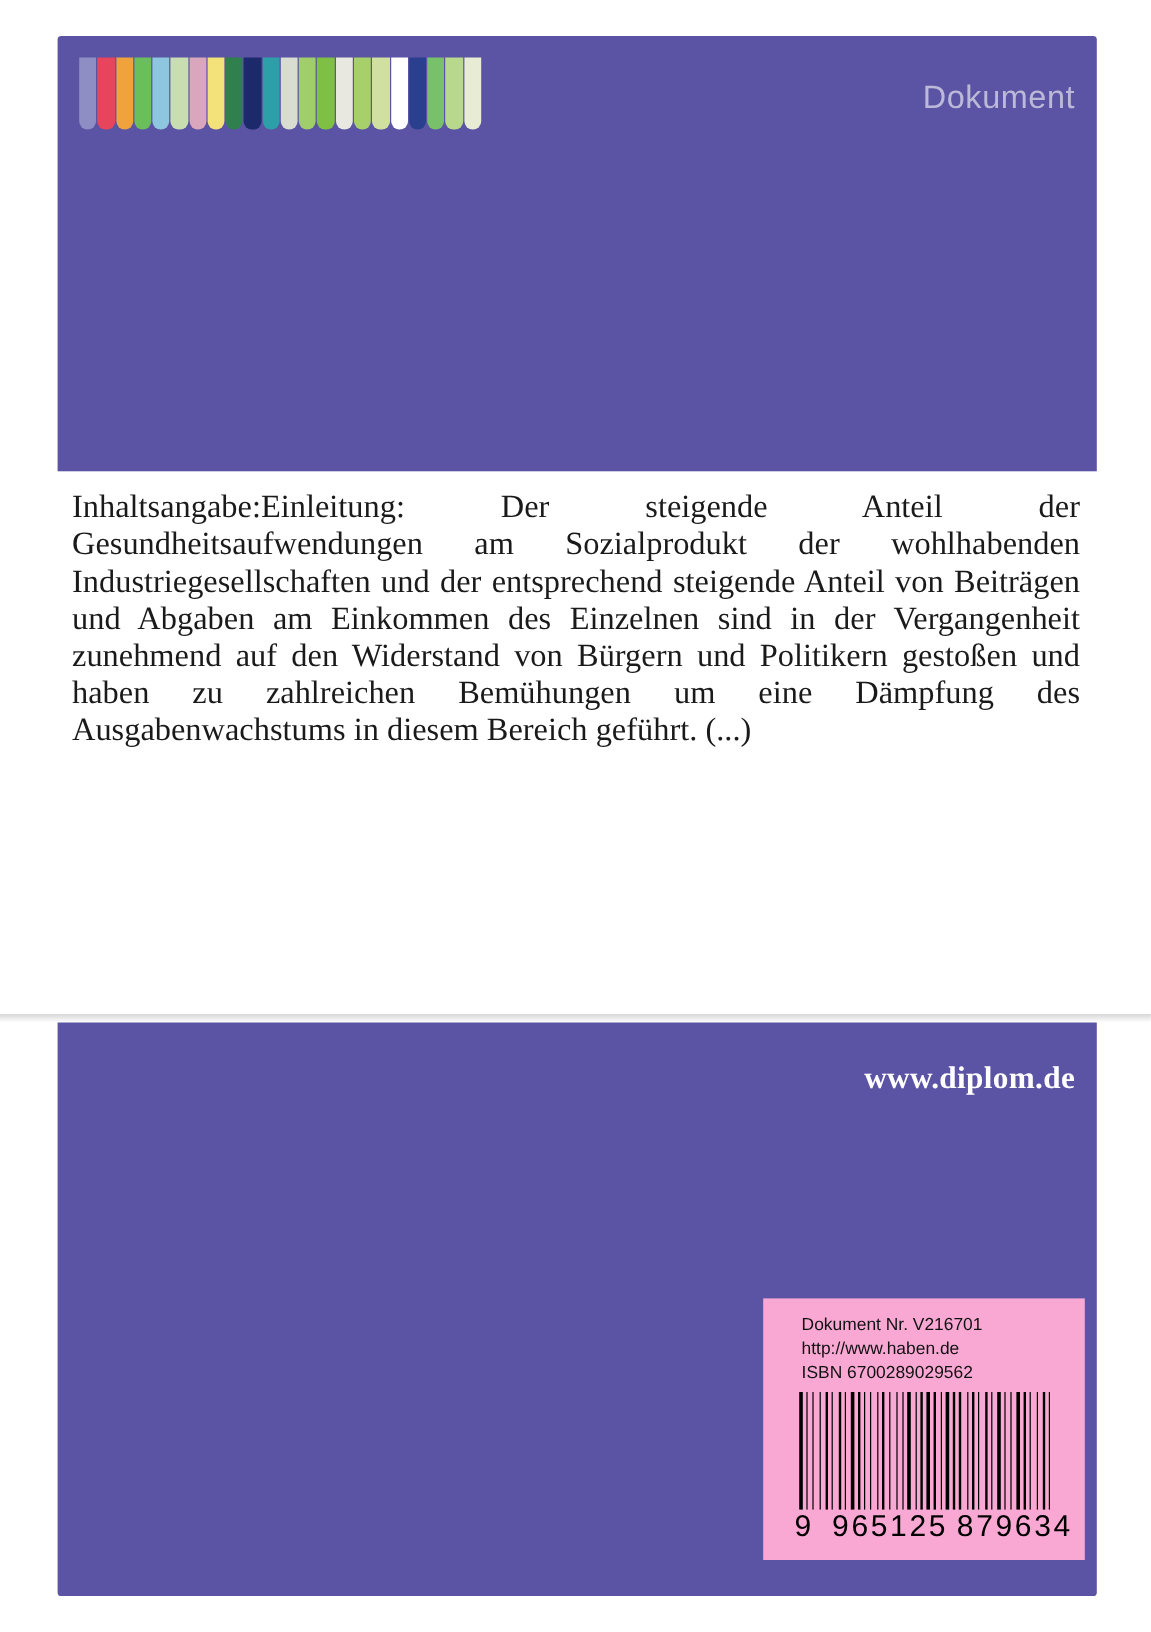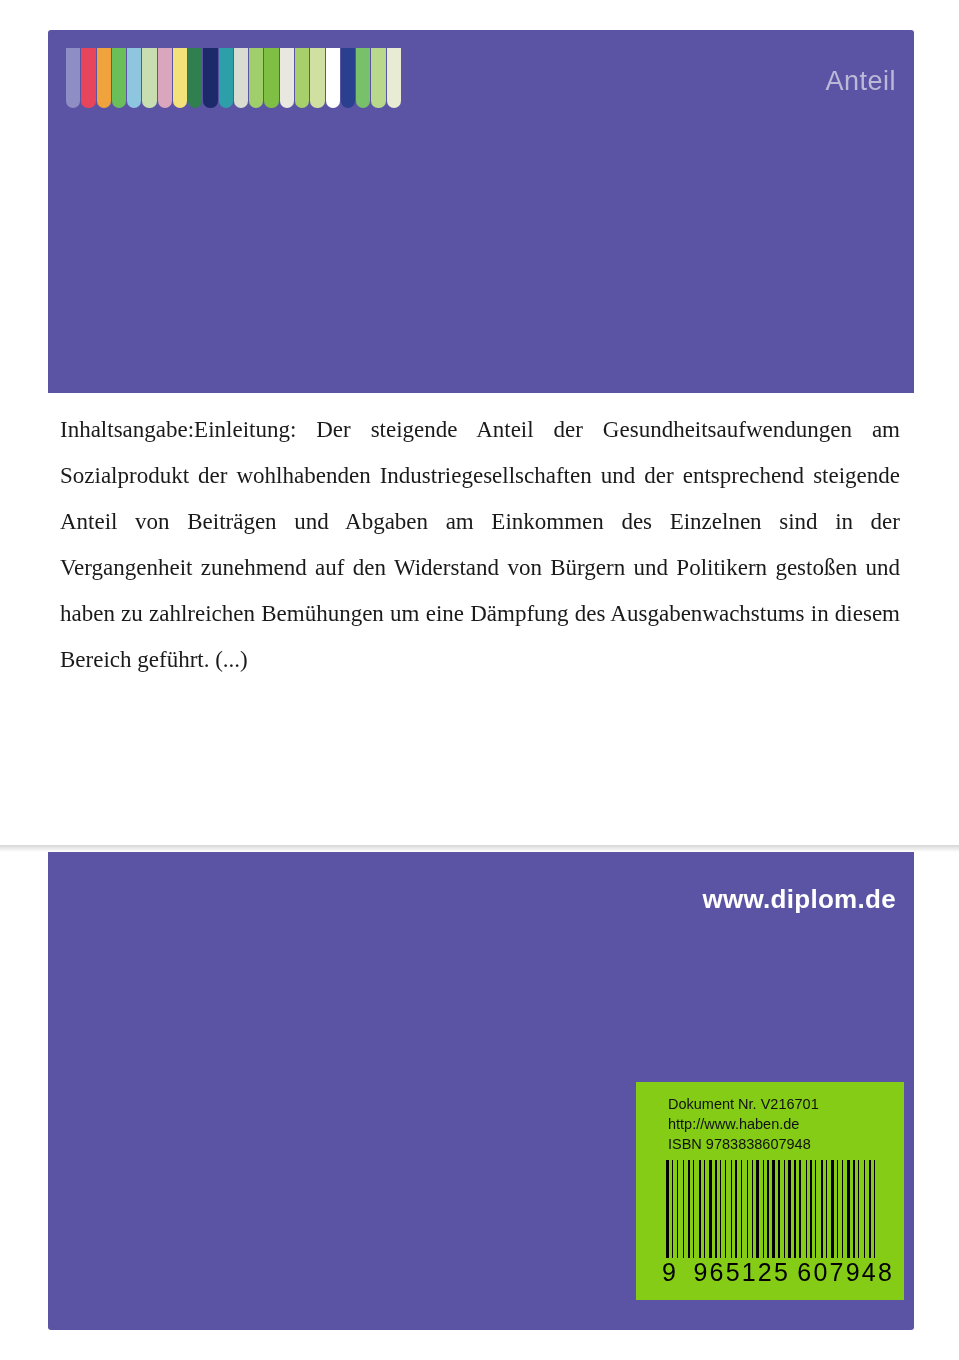--- a/index.html
+++ b/index.html
@@ -75,22 +75,22 @@
     width: 959px;
     height: 452px;
     background: #ffffff;
   }
   .desc-text {
     position: absolute;
     left: 60px;
     top: 14px;
     width: 840px;
     font-family: "Liberation Serif", serif;
-    font-size: 23px;
-    line-height: 46px;
+    font-size: 27px;
+    line-height: 31px;
     color: #1a1a1a;
     text-align: justify;
   }
 
   
   .band-shadow {
     position: absolute;
     left: 0;
     top: 845px;
     width: 959px;
@@ -107,34 +107,34 @@
     height: 478px;
     background: #5b54a4;
     border-bottom-left-radius: 3px;
     border-bottom-right-radius: 3px;
   }
   .site-url {
     position: absolute;
     right: 18px;
     top: 32px;
     color: #ffffff;
-    font-family: Liberation Sans, sans-serif;
+    font-family: Liberation Serif, serif;
     font-size: 26px;
     font-weight: bold;
     letter-spacing: 0.3px;
   }
 
   
   .barcode-box {
     position: absolute;
     left: 588px;
     top: 230px;
     width: 268px;
     height: 218px;
-    background: #84cc16;
+    background: #f9a8d4;
     padding: 0;
   }
   .barcode-meta {
     position: absolute;
     left: 32px;
     top: 12px;
     font-family: "Liberation Sans", sans-serif;
     font-size: 14.5px;
     line-height: 20px;
     color: #111111;
@@ -192,34 +192,34 @@
         <div class="stripe" style="background: rgb(232, 232, 224);"></div>
         <div class="stripe" style="background: rgb(168, 208, 106);"></div>
         <div class="stripe" style="background: rgb(207, 224, 160);"></div>
         <div class="stripe" style="background: rgb(255, 255, 255);"></div>
         <div class="stripe" style="background: rgb(43, 63, 143);"></div>
         <div class="stripe" style="background: rgb(120, 192, 106);"></div>
         <div class="stripe" style="background: rgb(184, 217, 140);"></div>
         <div class="stripe" style="background: rgb(233, 236, 212);"></div>
       </div>
 
-    <div class="category">Anteil</div>
+    <div class="category">Dokument</div>
   </div>
 
   <div class="desc-band">
     <div class="desc-text">Inhaltsangabe:Einleitung: Der steigende Anteil der Gesundheitsaufwendungen am Sozialprodukt der wohlhabenden Industriegesellschaften und der entsprechend steigende Anteil von Beiträgen und Abgaben am Einkommen des Einzelnen sind in der Vergangenheit zunehmend auf den Widerstand von Bürgern und Politikern gestoßen und haben zu zahlreichen Bemühungen um eine Dämpfung des Ausgabenwachstums in diesem Bereich geführt. (...)</div>
   </div>
   <div class="band-shadow"></div>
 
   <div class="cover-bottom">
 
     <div class="site-url">www.diplom.de</div>
 
     <div class="barcode-box">
-      <div class="barcode-meta"><span>Dokument Nr. V216701</span><br><span>http://www.haben.de</span><br><span>ISBN 9783838607948</span></div>
+      <div class="barcode-meta"><span>Dokument Nr. V216701</span><br><span>http://www.haben.de</span><br><span>ISBN 6700289029562</span></div>
 
       <div class="barcode-graphic">
           <div class="bar" style="width: 3px; height: 98px;"></div>
           <div class="bar" style="width: 1px; height: 98px; background: transparent;"></div>
           <div class="bar" style="width: 1px; height: 98px;"></div>
           <div class="bar" style="width: 2px; height: 98px; background: transparent;"></div>
           <div class="bar" style="width: 1px; height: 98px;"></div>
           <div class="bar" style="width: 3px; height: 98px; background: transparent;"></div>
           <div class="bar" style="width: 1px; height: 98px;"></div>
           <div class="bar" style="width: 2px; height: 98px; background: transparent;"></div>
@@ -293,19 +293,19 @@
           <div class="bar" style="width: 2px; height: 98px; background: transparent;"></div>
           <div class="bar" style="width: 2px; height: 98px;"></div>
           <div class="bar" style="width: 1px; height: 98px; background: transparent;"></div>
           <div class="bar" style="width: 1px; height: 98px;"></div>
           <div class="bar" style="width: 3px; height: 98px; background: transparent;"></div>
         </div>
 
       <div class="barcode-digits">
         <span class="lead">9</span>
         <span>965125</span>
-        <span>607948</span>
+        <span>879634</span>
       </div>
     </div>
 
   </div>
 
 </div>
 
 </body></html>

